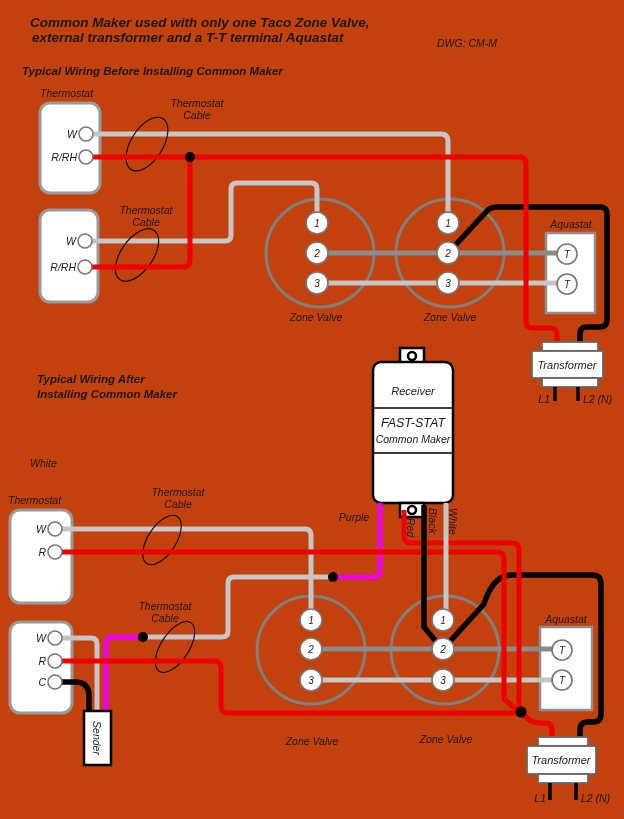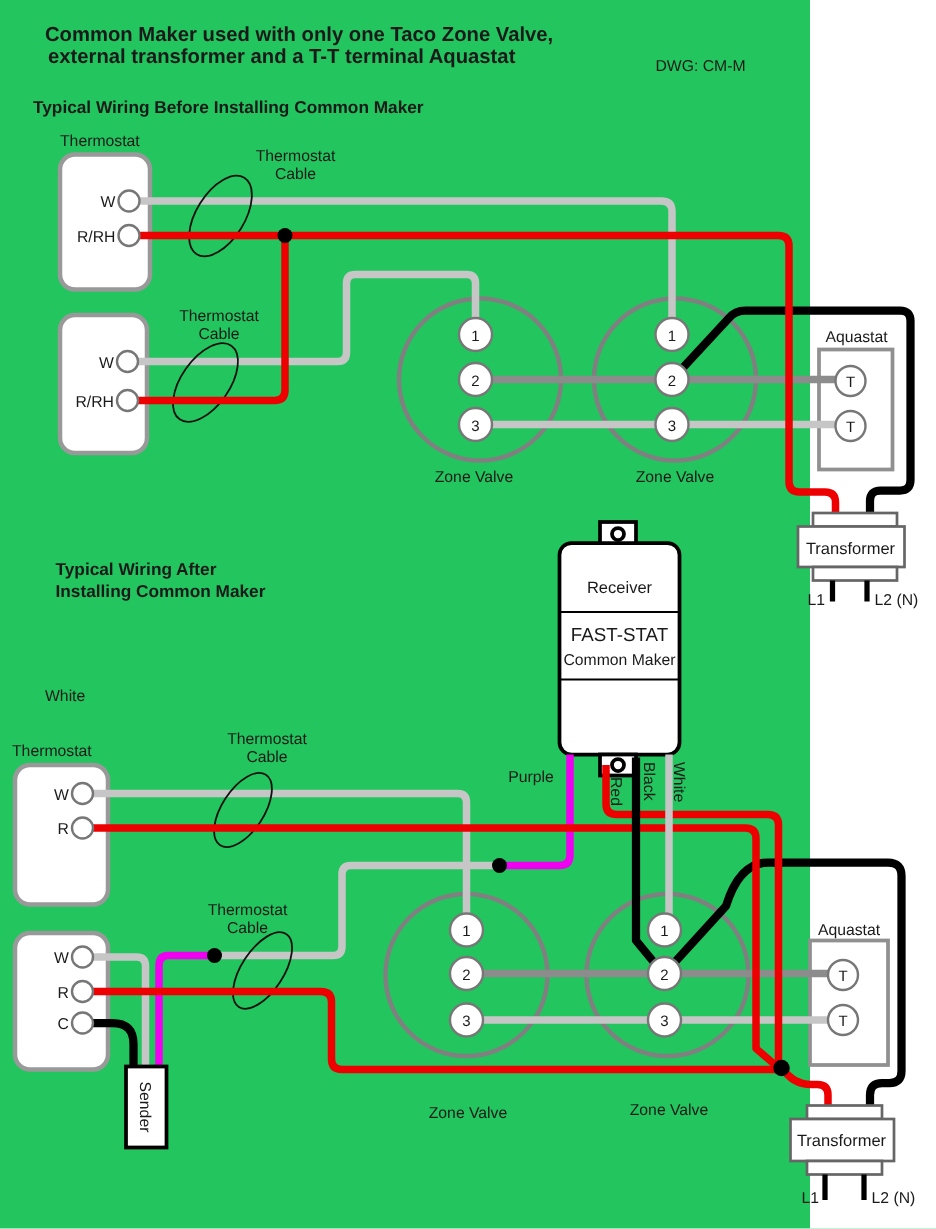--- a/index.html
+++ b/index.html
@@ -1,17 +1,17 @@
 <!DOCTYPE html>
 <html><head>
 <meta charset="utf-8">
 <style>
   html,body{margin:0;padding:0;background:#ffffff;}
-  .stage{width:540px;height:819px;position:relative;background:#22c55e;
-         font-family:"Liberation Sans", sans-serif;}
+  .stage{width:624px;height:819px;position:relative;background:#c2410c;
+         font-family:"Liberation Sans", sans-serif;font-style:italic;}
   svg text{font-family:"Liberation Sans", sans-serif;fill:#1a1a1a;}
   .t-title{font-size:13.5px;font-weight:bold;}
   .t-head{font-size:11.5px;font-weight:bold;}
   .t-label{font-size:10.5px;}
   .t-small{font-size:10px;}
   .t-recv{font-size:11px;}
   .t-brand{font-size:12.5px;}
   .t-prod{font-size:10.5px;}
   .wire{fill:none;stroke-linecap:butt;stroke-linejoin:round;}
   .w-red{stroke:#ee0000;stroke-width:5;}

